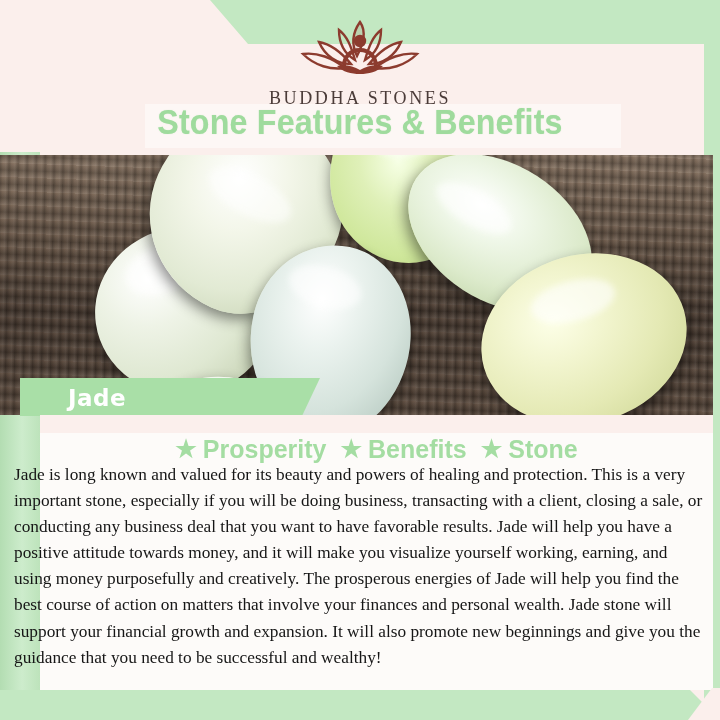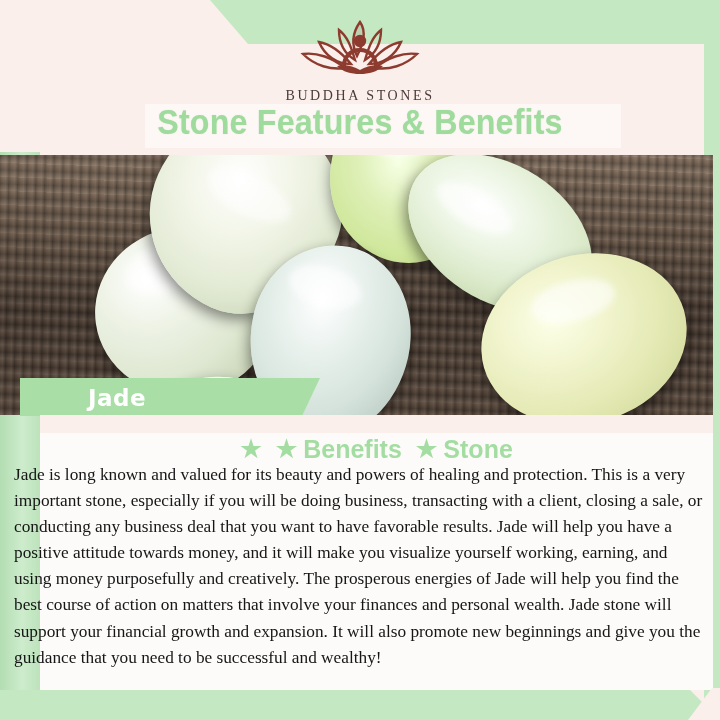--- a/index.html
+++ b/index.html
@@ -29,21 +29,21 @@
   .bottom-cream-right{
     position:absolute;left:600px;top:688px;width:120px;height:32px;
     background:#fbefec;
     clip-path:polygon(112px 0, 120px 0, 120px 32px, 88px 32px);
   }
 
   
   .logo-wrap{position:absolute;left:0;top:14px;width:720px;text-align:center;}
   .logo-mark{display:block;margin:0 auto;}
   .logo-text{
-    margin-top:2px;font-size:14px;letter-spacing:2.6px;
+    margin-top:2px;font-size:18px;letter-spacing:2.6px;
     color:#4a3b38;font-family:"Liberation Serif", serif;font-weight:400;
   }
 
   
   .title-plate{
     position:absolute;left:145px;top:104px;width:476px;height:44px;
     background:#fdf7f5;
   }
   .title-text{
     position:absolute;left:0;top:102px;width:720px;text-align:center;
@@ -67,21 +67,21 @@
   .stone{position:absolute;border-radius:50%;box-shadow:0 6px 14px rgba(0,0,0,.45);}
   .s-gloss{position:absolute;border-radius:50%;filter:blur(3px);opacity:.75;}
 
   
   .jade-band{
     position:absolute;left:20px;top:378px;width:300px;height:38px;
     background:#a9dfa7;
     clip-path:polygon(0 0,300px 0,282px 38px,0 38px);
   }
   .jade-band-text{
-    position:absolute;left:88px;top:385px;
+    position:absolute;left:68px;top:385px;
     font-size:23px;font-weight:bold;color:#ffffff;letter-spacing:.5px;
     font-family:"DejaVu Sans",sans-serif;
   }
 
   
   .cream-gap{position:absolute;left:40px;top:415px;width:673px;height:18px;background:#fbefec;}
   .text-panel{position:absolute;left:40px;top:433px;width:673px;height:257px;background:#fdfbf9;}
   .benefits{
     position:absolute;left:40px;top:432px;width:673px;height:34px;
     display:flex;align-items:center;justify-content:center;gap:14px;
@@ -170,20 +170,21 @@
 
   <div class="jade-band"></div>
   <div class="jade-band-text">Jade</div>
 
   <div class="cream-gap"></div>
   <div class="text-panel"></div>
 
   <div class="benefits">
     <span class="benefit">
       <span class="star">★</span>
+      <span>Prosperity</span>
     </span>
     <span class="benefit">
       <span class="star">★</span>
       <span>Benefits</span>
     </span>
     <span class="benefit">
       <span class="star">★</span>
       <span>Stone</span>
     </span>
   </div>

